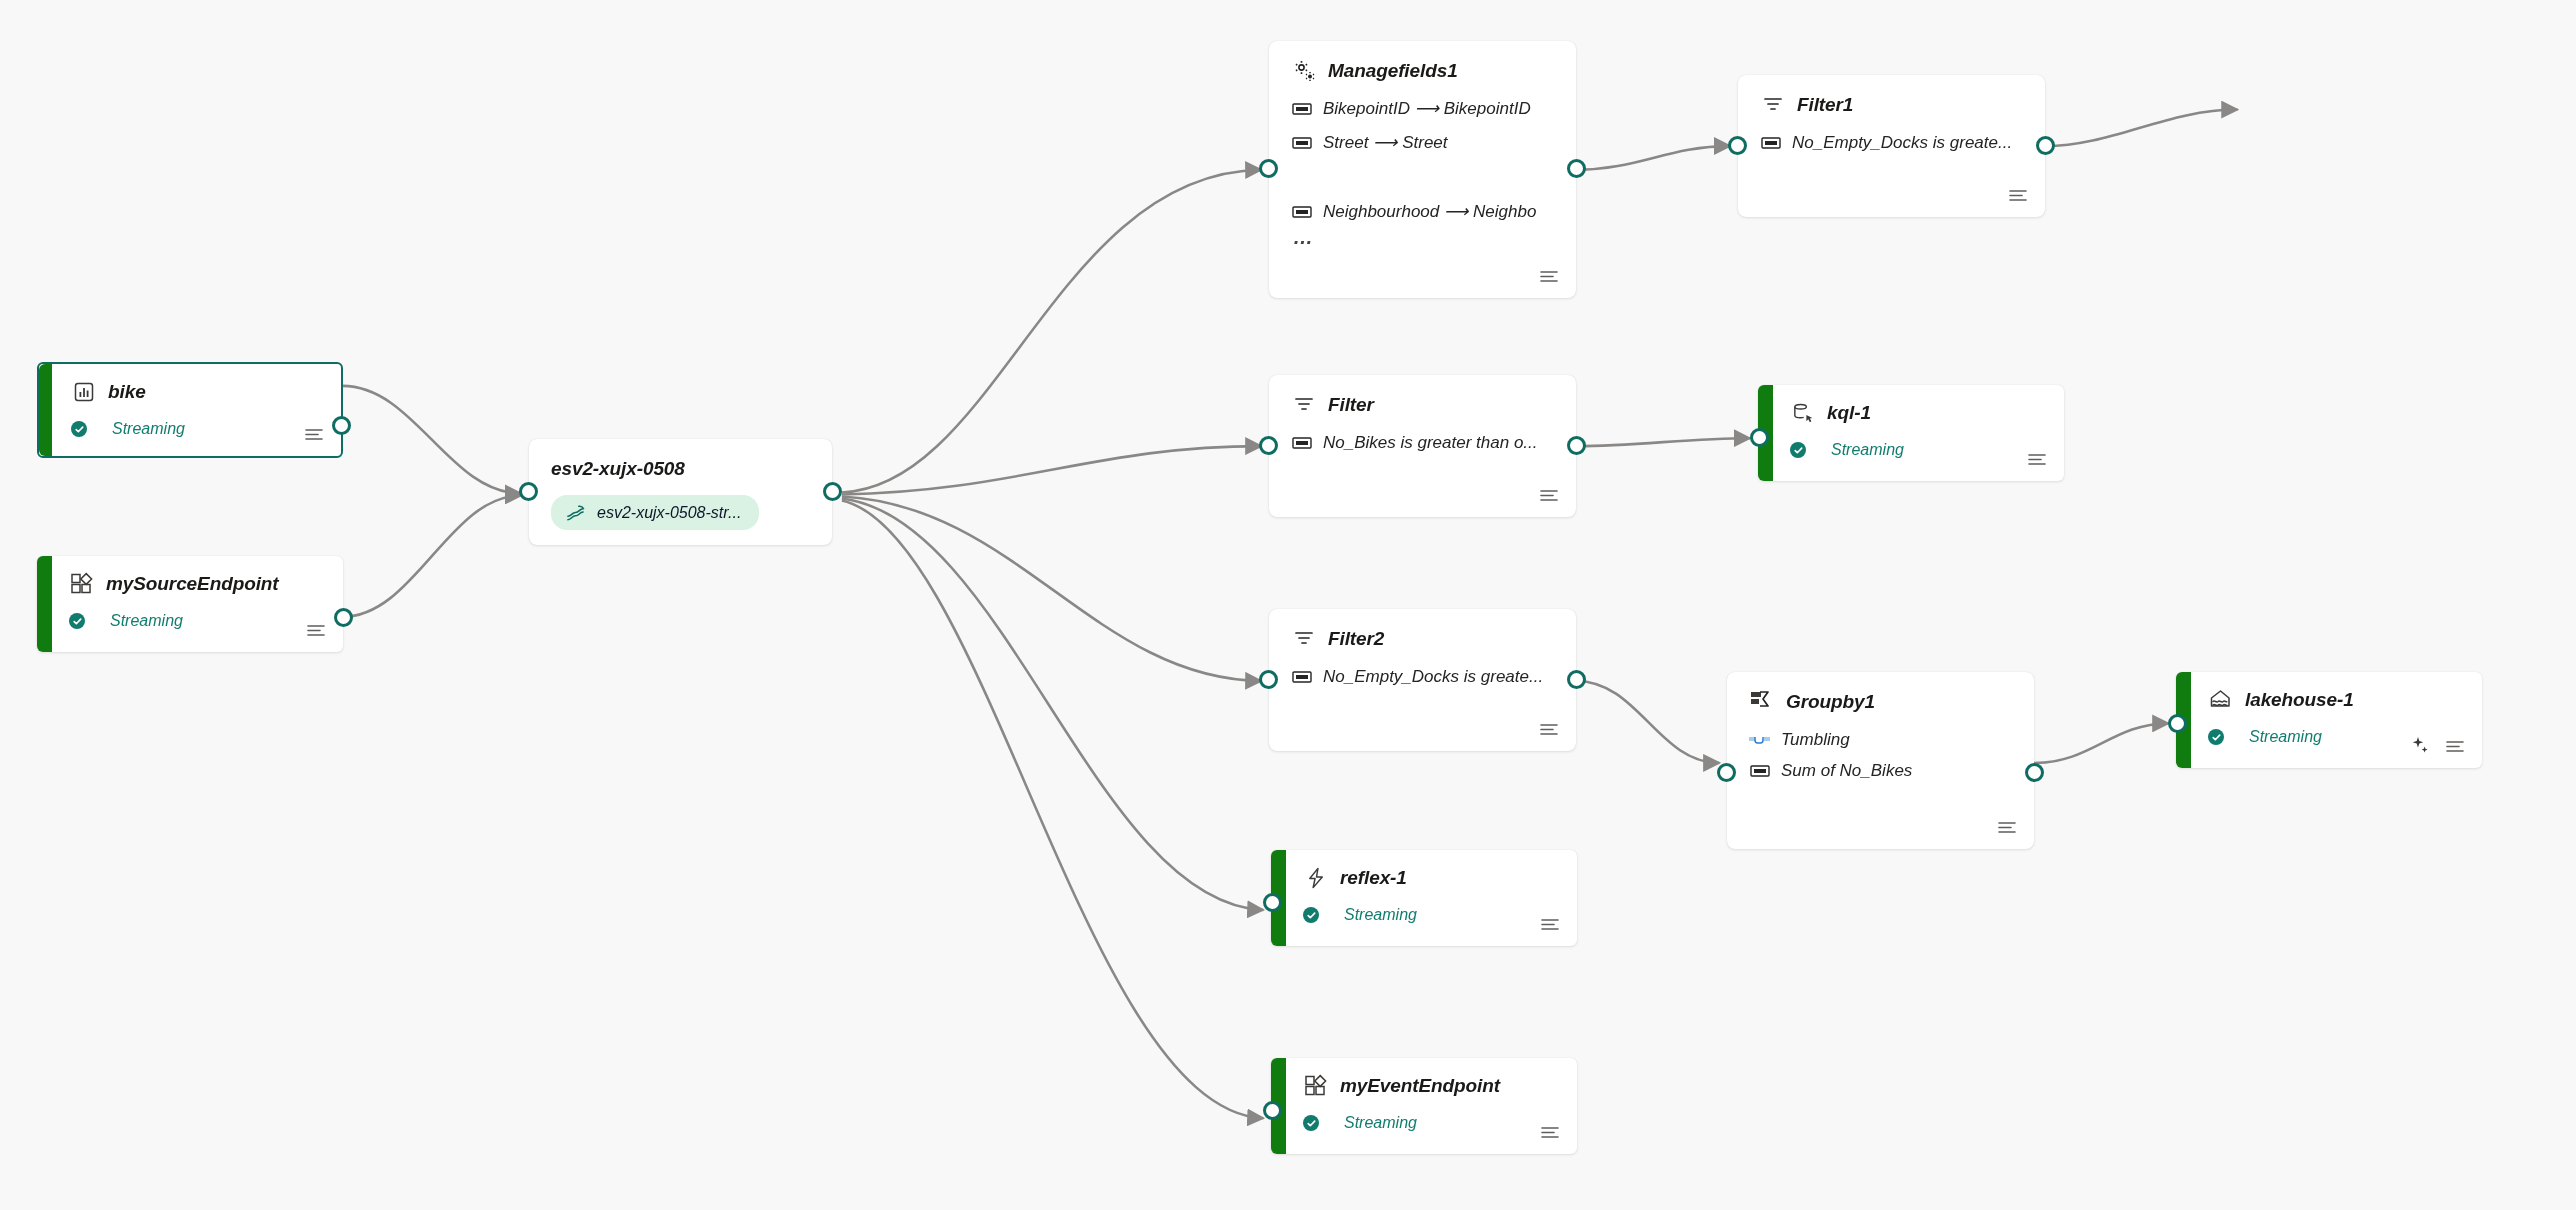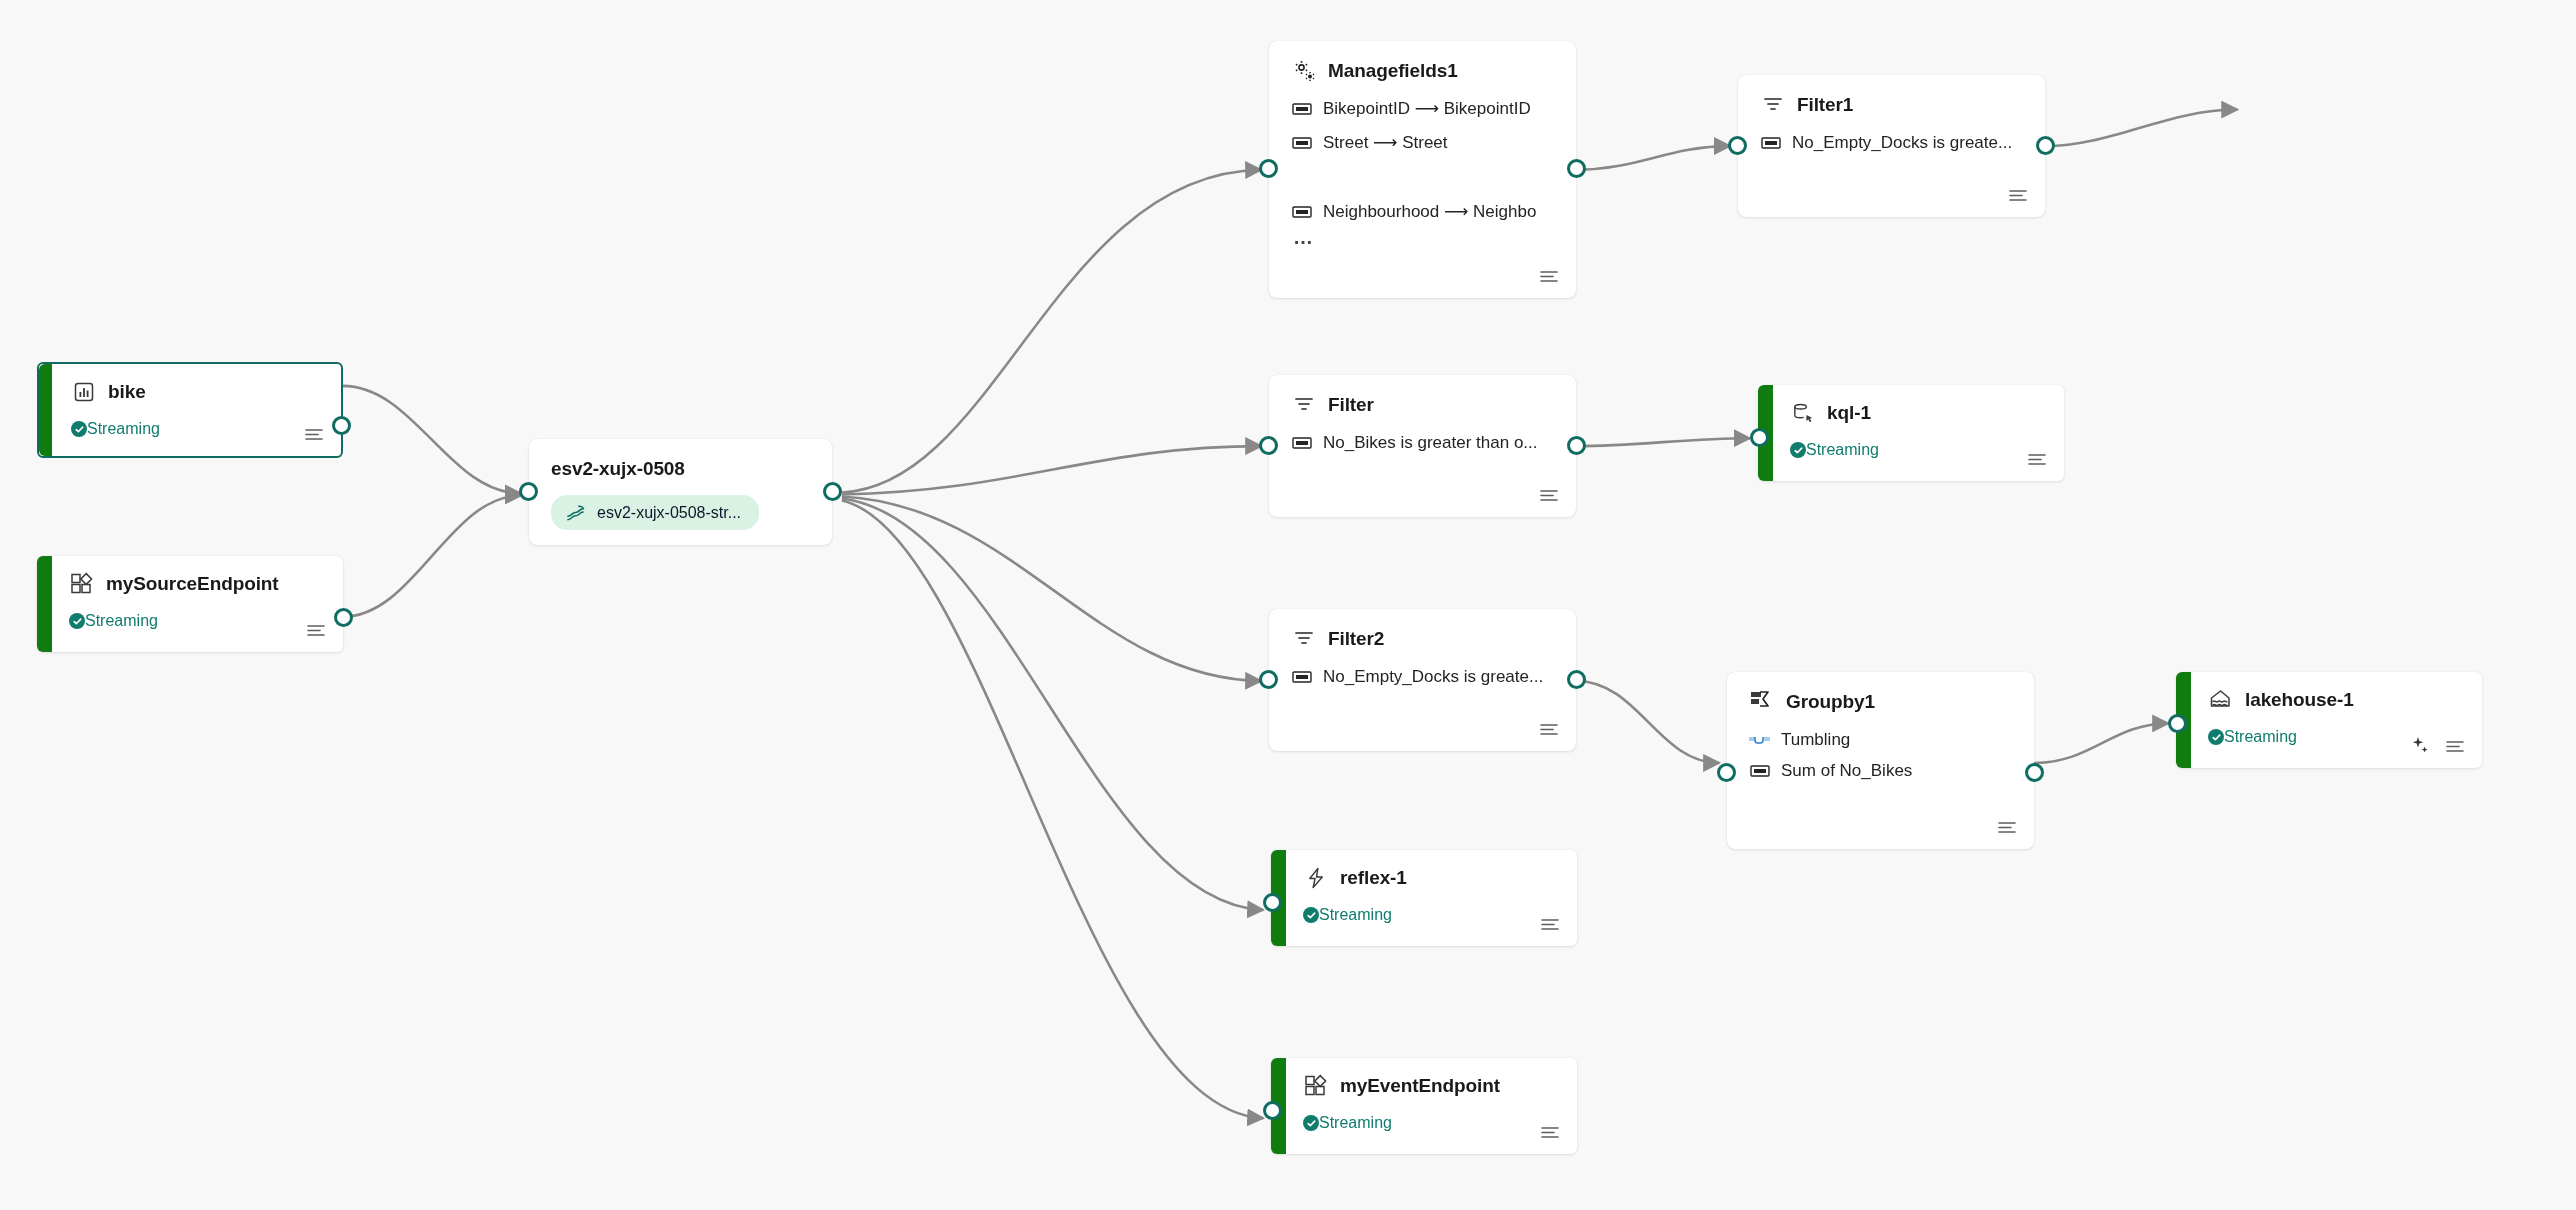--- a/index.html
+++ b/index.html
@@ -41,20 +41,21 @@
   }
   .node.selected {
     border: 2px solid #0f6c61;
     border-radius: 6px;
     box-shadow: none;
   }
   .node-inner {
     position: relative;
     height: 100%;
     padding: 14px 16px 12px 32px;
+    font-style: italic;
   }
   .node.plain .node-inner { padding-left: 18px; }
 
   .node-head {
     display: flex;
     align-items: center;
     gap: 11px;
     height: 28px;
   }
   .node-title {
@@ -67,21 +68,21 @@
   .node-icon {
     width: 26px; height: 26px;
     display: flex; align-items: center; justify-content: center;
     flex: 0 0 26px;
   }
   .node-icon svg { display: block; }
 
   .status-row {
     display: flex;
     align-items: center;
-    gap: 0;
+    gap: 25px;
     margin-top: 14px;
   }
   .status-dot {
     width: 16px; height: 16px;
     border-radius: 50%;
     background: #107c6e;
     display: flex; align-items: center; justify-content: center;
     flex: 0 0 16px;
   }
   .status-dot svg { display: block; }

